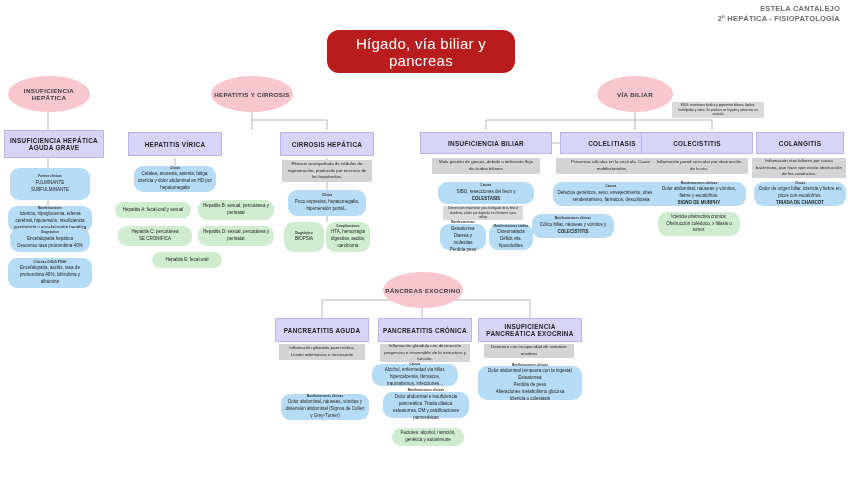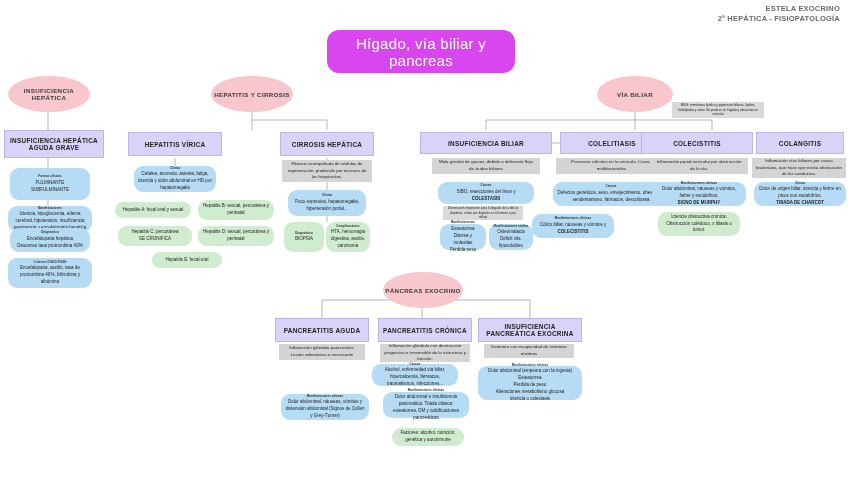--- a/index.html
+++ b/index.html
@@ -9,21 +9,21 @@
     position:relative;overflow:hidden;
   }
   #canvas{position:absolute;inset:0;}
   svg.links{position:absolute;left:0;top:0;width:848px;height:477px;pointer-events:none;}
   .node{position:absolute;box-sizing:border-box;display:flex;flex-direction:column;
         align-items:center;justify-content:center;text-align:center;}
 
   .header{position:absolute;right:8px;top:4px;text-align:right;line-height:1.35;
           font-size:7.5px;font-weight:bold;color:#6b6b6b;letter-spacing:.2px;}
 
-  .title-node{background:#d946ef;color:#fff;border-radius:12px;
+  .title-node{background:#b91c1c;color:#fff;border-radius:12px;
               font-size:15px;letter-spacing:.3px;}
 
   .ellipse{background:#f7c7cd;border-radius:50%;color:#3a3a3a;
            font-size:6.2px;font-weight:bold;letter-spacing:.35px;}
 
   .cat{background:#d7d4f7;border:1px solid #b9b4ea;color:#222;
        font-size:6.4px;font-weight:bold;letter-spacing:.3px;padding:2px 4px;}
 
   .gray{background:#d4d4d4;color:#222;font-size:4.4px;line-height:1.5;padding:3px 4px;}
   .gray.tiny{font-size:3.1px;line-height:1.45;background:#d9d9d9;}
@@ -73,21 +73,21 @@
       <path d="M530,345 L530,352"></path>
     </g>
     <defs>
       <marker id="ah" markerWidth="5" markerHeight="5" refX="4" refY="2" orient="auto">
         <path d="M0,0 L4,2 L0,4 z" fill="#9a9a9a"></path>
       </marker>
     </defs>
   </svg>
 
   <div class="header">
-    <div>ESTELA EXOCRINO</div>
+    <div>ESTELA CANTALEJO</div>
     <div>2º HEPÁTICA - FISIOPATOLOGÍA</div>
   </div>
 
   <div class="node title-node" style="left:327px;top:30px;width:188px;height:43px;">
     <span>Hígado, vía biliar y pancreas</span>
   </div>
 
   <div class="node ellipse" style="left:8px;top:76px;width:82px;height:36px;">
     <span>INSUFICIENCIA HEPÁTICA</span>
   </div>

